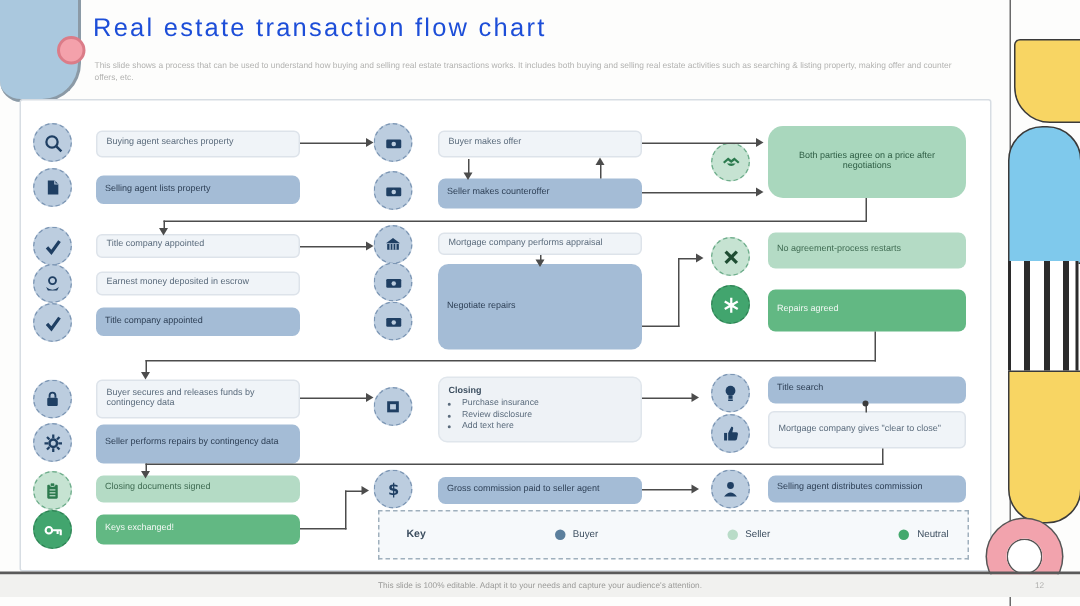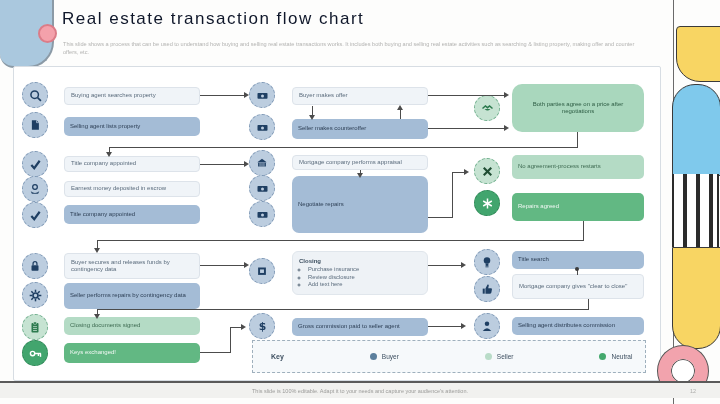--- a/index.html
+++ b/index.html
@@ -5,21 +5,21 @@
   html,body{margin:0;padding:0;background:#fff;}
   #slide{position:relative;width:720px;height:404px;background:#fdfdfc;overflow:hidden;
          font-family:"Liberation Sans",sans-serif;}
   .abs{position:absolute;}
   
   .decor-tl{left:0;top:0;width:52px;height:66px;background:#aac8de;
             border-right:2px solid #8b9aa6;border-bottom:2px solid #8b9aa6;
             border-radius:0 0 26px 14px;}
   .pink-dot-tl{left:38px;top:24px;width:15px;height:15px;border-radius:50%;
                background:#f4a1ab;border:2px solid #db7c88;}
-  .title{left:62px;top:9px;font-size:17px;letter-spacing:1.5px;color:#0f172a;}
+  .title{left:62px;top:9px;font-size:17px;letter-spacing:1.5px;color:#1d4ed8;}
   .subtitle{left:63px;top:40px;width:572px;font-size:5.6px;line-height:1.45;color:#b3b3b1;}
   
   .panel{left:13px;top:66px;width:646px;height:313px;background:#ffffff;
          border:1px solid #d7dde3;border-radius:2px;}
   
   .box{position:absolute;font-size:6px;line-height:1.25;color:#5a6b7c;display:flex;
        align-items:center;padding:1px 6px;box-sizing:border-box;border-radius:4px;}
   .white{background:#f0f4f8;border:1px solid #dde3ea;color:#5a6b7c;}
   .blue{background:#a4bcd6;color:#2f4157;border-radius:5px;}
   .lgreen{background:#b4dbc5;color:#3f6b52;border-radius:5px;}

